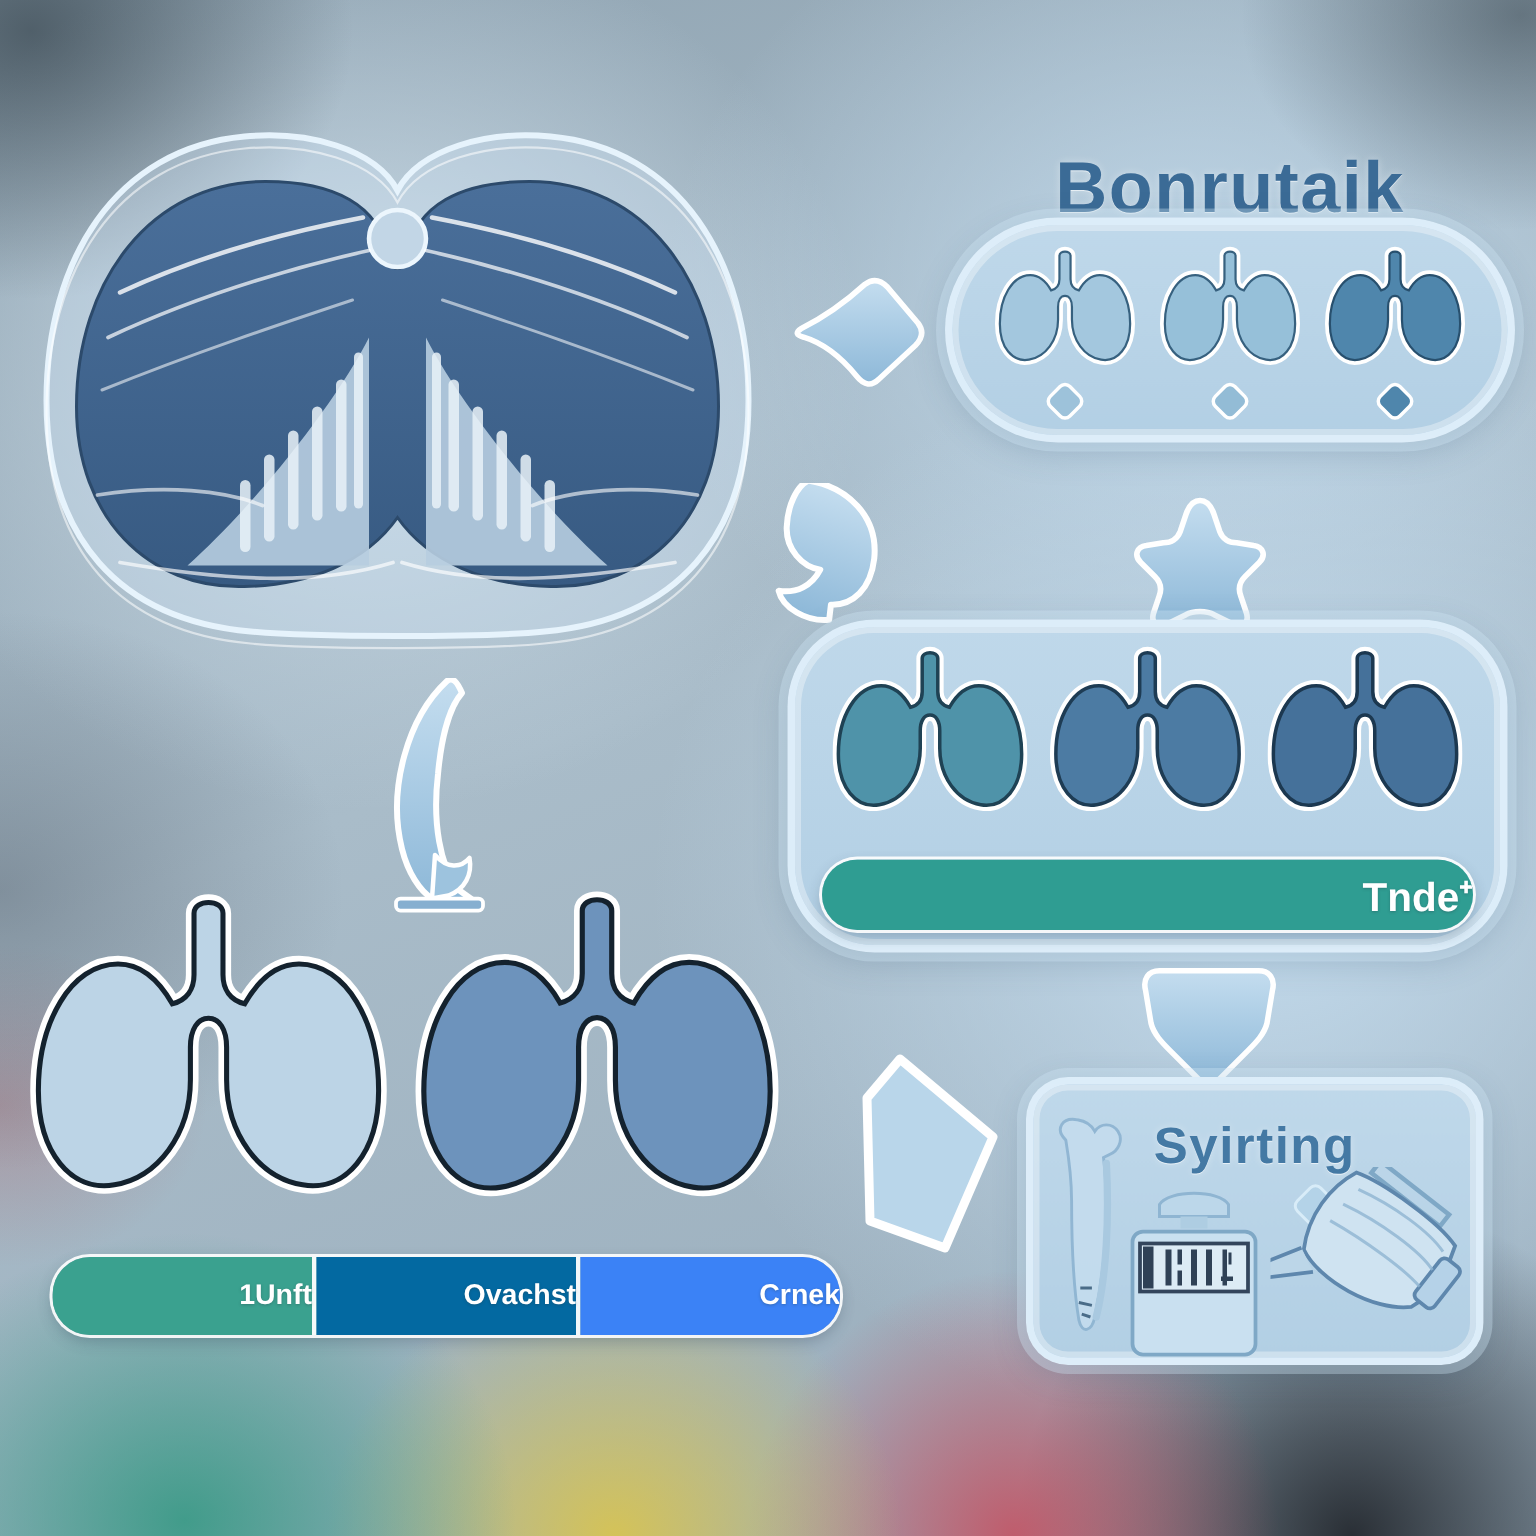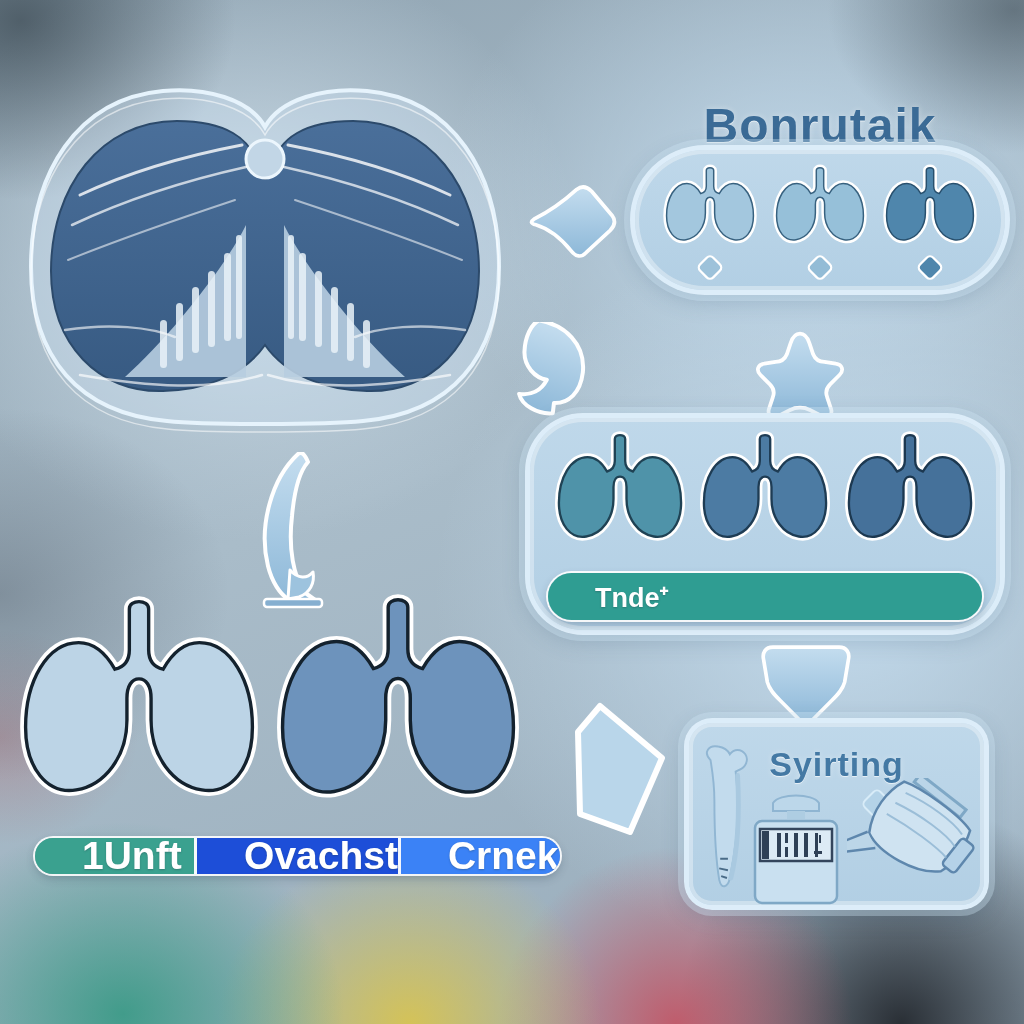--- a/index.html
+++ b/index.html
@@ -27,21 +27,21 @@
     box-shadow:0 0 0 6px rgba(210,231,246,.35), inset 0 0 0 4px rgba(255,255,255,.35), 0 6px 22px rgba(60,90,120,.25);
   }
   .panel-title{
     font-weight:bold;color:#3b6b96;text-align:center;
     text-shadow:0 1px 0 rgba(255,255,255,.6), 0 0 6px rgba(255,255,255,.35);
     letter-spacing:1px;
   }
   .seg-bar{display:flex;border-radius:25px;overflow:hidden;
     box-shadow:0 0 0 2px rgba(255,255,255,.9), 0 4px 10px rgba(40,60,80,.30);}
   .seg{
-    flex:1;display:flex;align-items:center;justify-content:flex-start;
+    flex:1;display:flex;align-items:center;justify-content:flex-end;
     color:#fff;font-weight:bold;
     border-right:3px solid rgba(255,255,255,.95);
     text-shadow:0 1px 2px rgba(40,60,70,.35);
     padding-left:47px;
   }
   .seg:last-child{border-right:none;}
   .lung-row{display:flex;justify-content:space-around;align-items:flex-start;}
   svg{display:block;}
 </style>
 </head>
@@ -181,25 +181,25 @@
     <use href="#lungP" fill="#bcd4e6" stroke="#14222e" stroke-width="1.4"></use>
   </svg>
 </div>
 <div class="abs" style="left:272px;top:590px">
   <svg width="252" height="226" viewBox="0 0 100 92">
     <use href="#lungP" fill="none" stroke="#ffffff" stroke-width="4.5"></use>
     <use href="#lungP" fill="#6d93bc" stroke="#14222e" stroke-width="1.4"></use>
   </svg>
 </div>
 
-<div class="abs seg-bar" style="left:35px;top:838px;width:525px;height:36px;font-size:39px">
+<div class="abs seg-bar" style="left:35px;top:838px;width:525px;height:52px;font-size:19px">
   <div class="seg" style="background-color: rgb(58, 161, 143);">
     <span>1Unft</span>
   </div>
-  <div class="seg" style="background-color: #1d4ed8;">
+  <div class="seg" style="background-color: #0369a1;">
     <span>Ovachst</span>
   </div>
   <div class="seg" style="background-color: #3b82f6;">
     <span>Crnek</span>
   </div>
 </div>
 
 <div class="abs" style="left:752px;top:638px">
   <svg width="108" height="92" viewBox="0 0 100 100">
     <path d="M14 10 L86 10 C94 10 98 16 96 24 L92 48 C90 56 84 62 78 68 L58 88 C53 93 47 93 42 88 L22 68 C16 62 10 56 8 48 L4 24 C2 16 6 10 14 10 Z" fill="url(#arrowGrad)" stroke="#ffffff" stroke-width="4" stroke-linejoin="round"></path>

